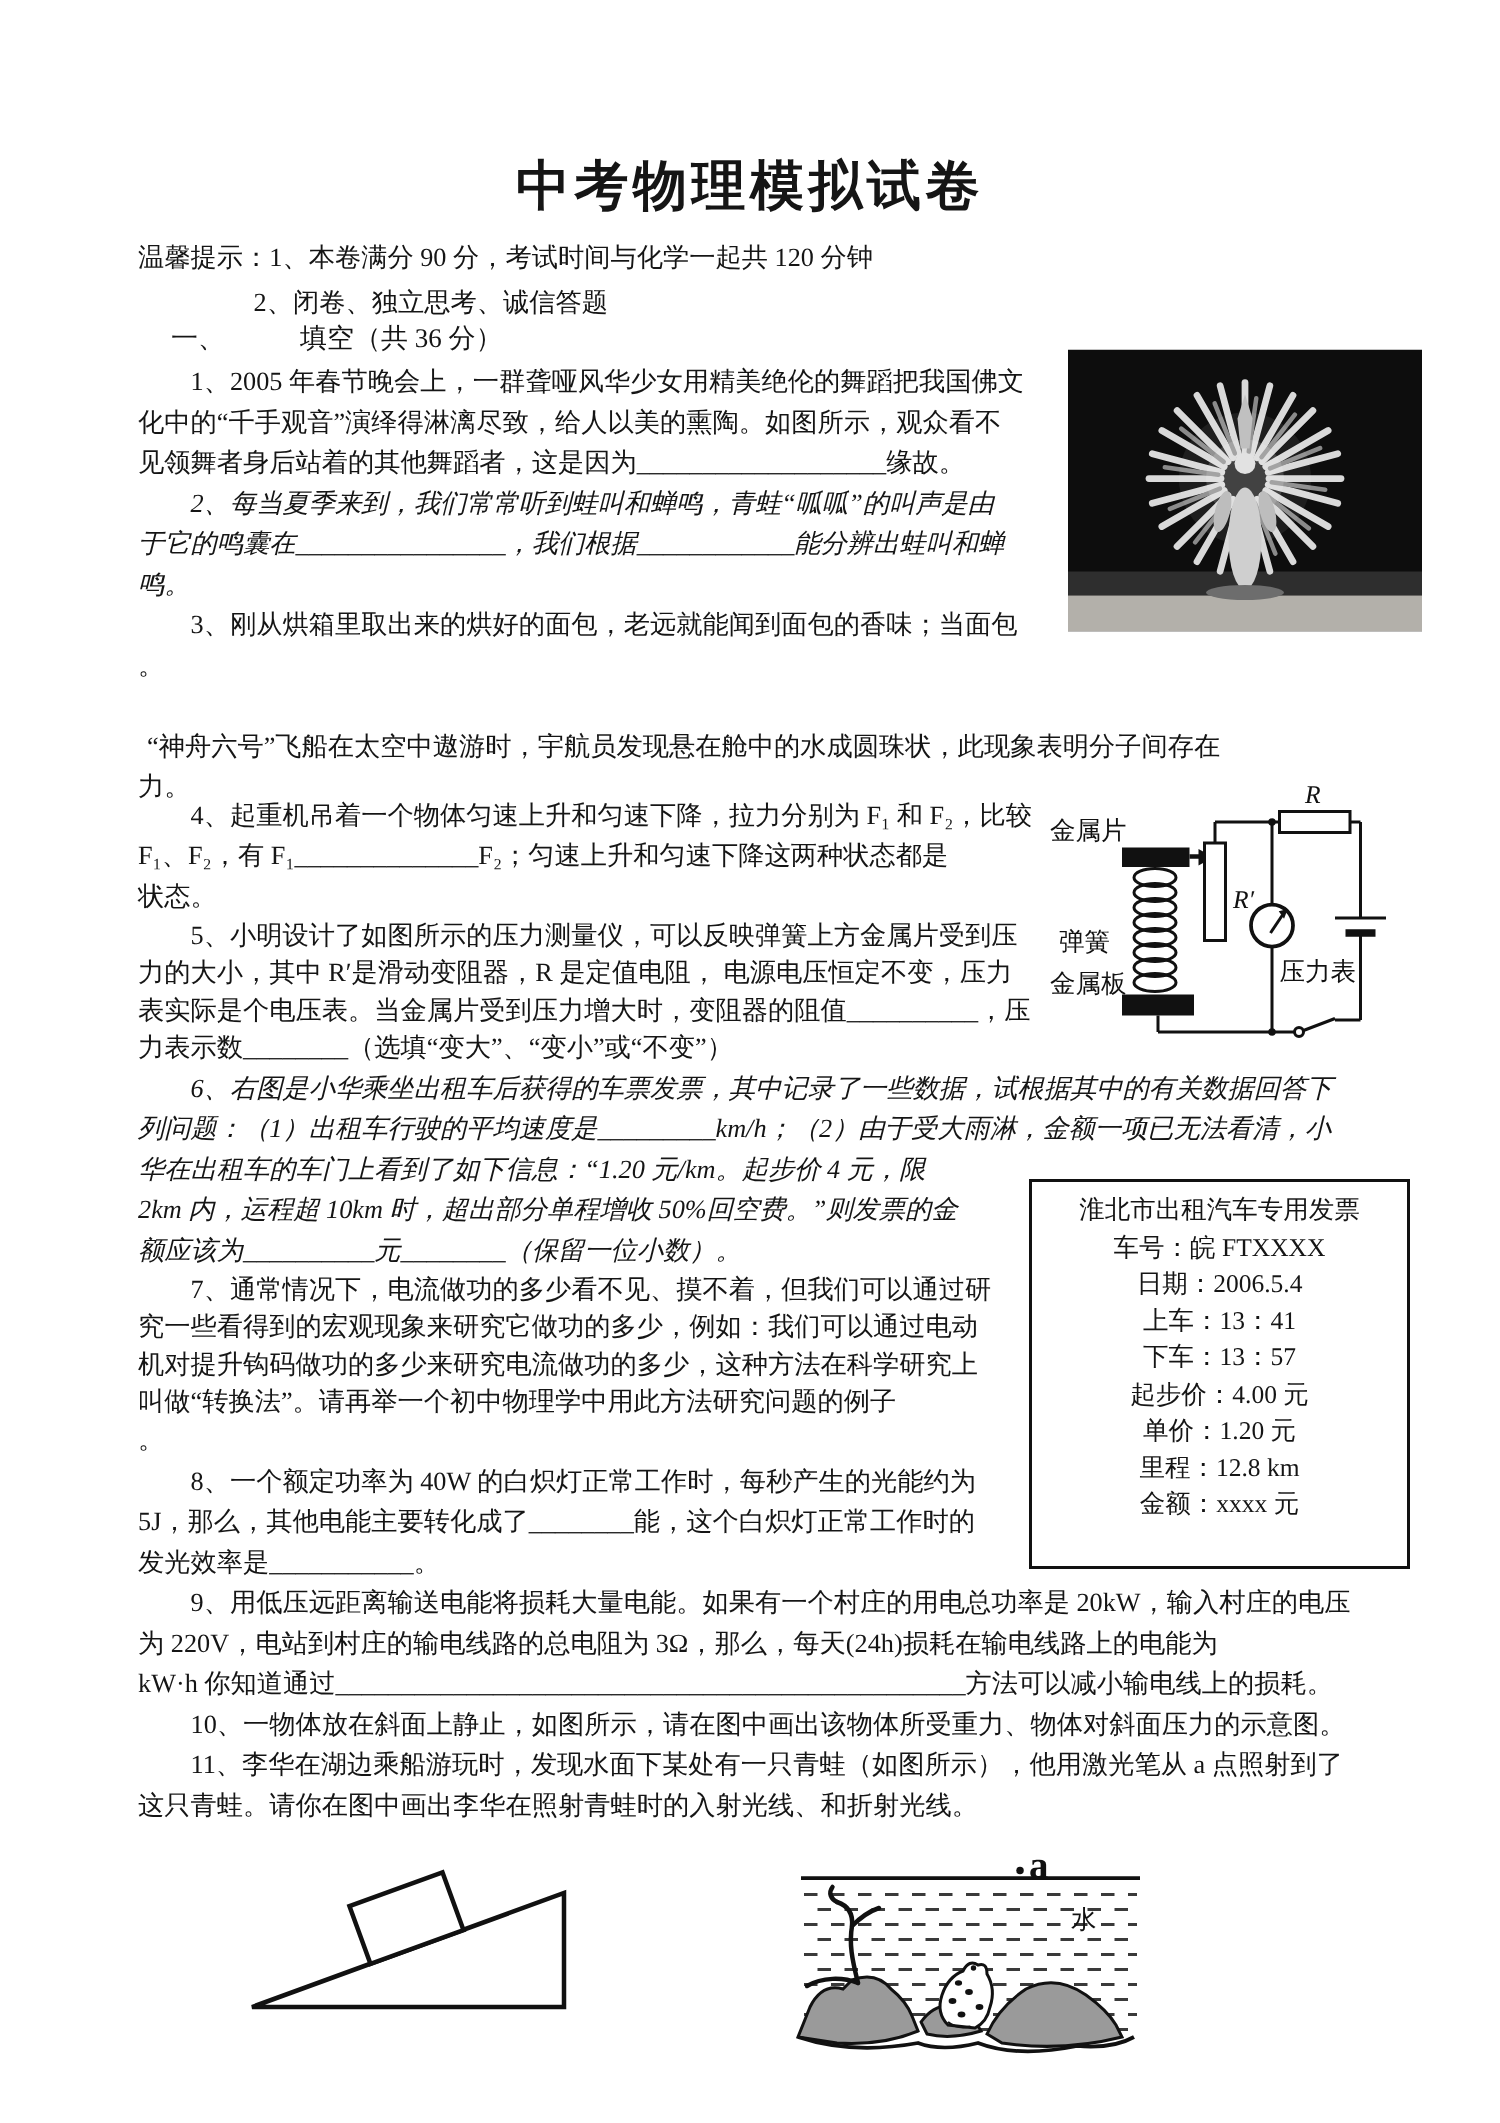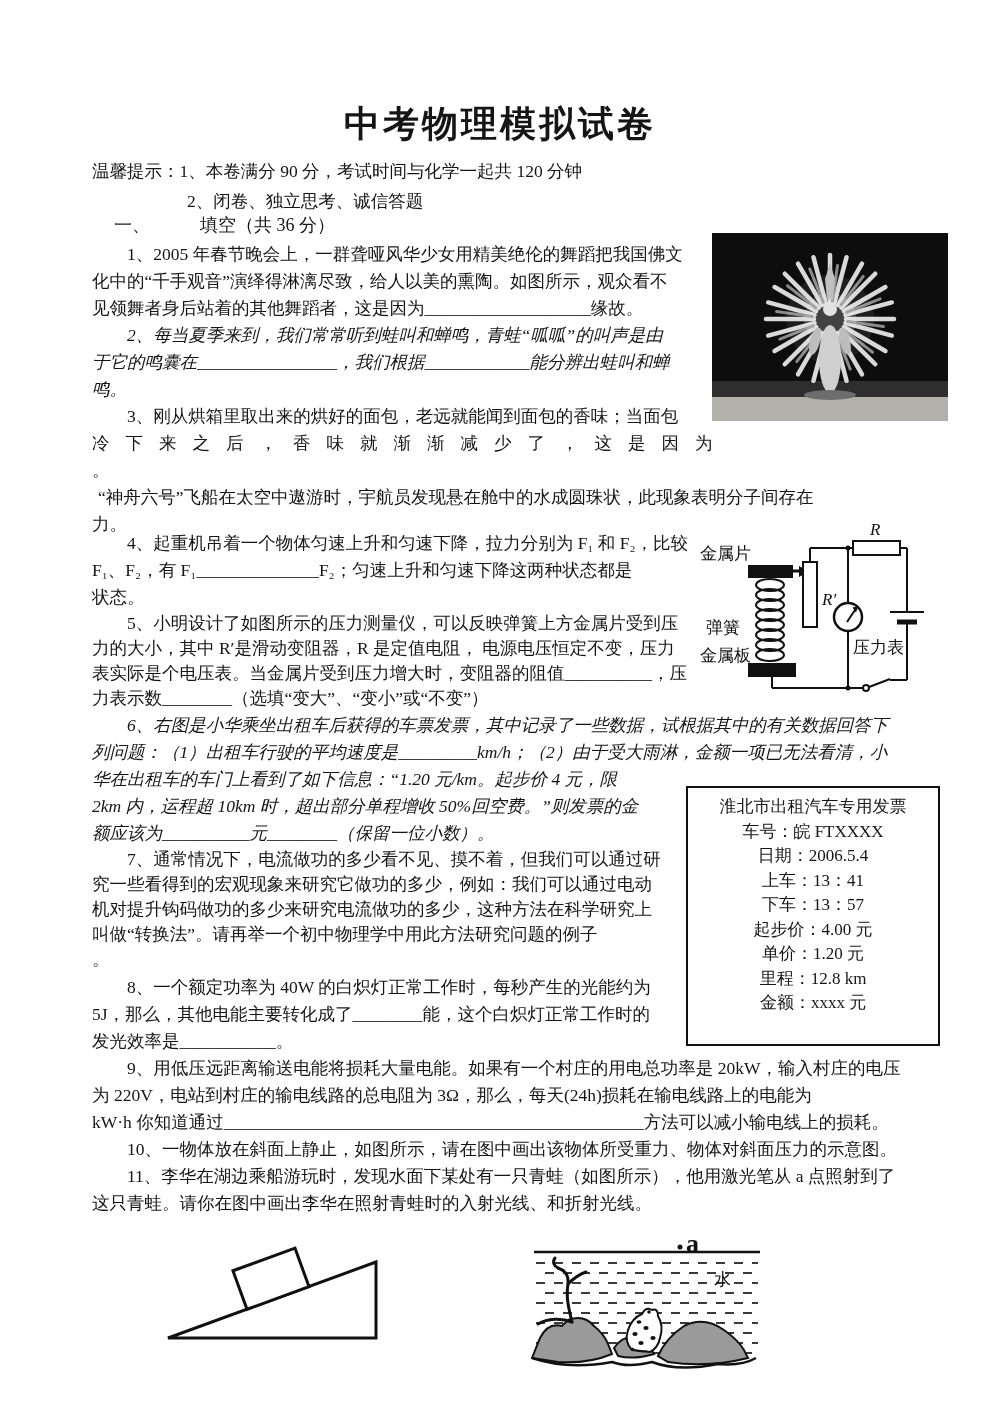--- a/index.html
+++ b/index.html
@@ -6,21 +6,21 @@
   .page{
     position:relative;width:1000px;height:1415px;background:#ffffff;
     font-family:"Liberation Serif","DejaVu Serif",serif;color:#151515;overflow:hidden;
   }
   .title{
     position:absolute;top:100px;left:0;width:1000px;text-align:center;
     font-family:"Liberation Sans","DejaVu Sans",sans-serif;
     font-size:36px;font-weight:bold;letter-spacing:3px;
   }
   .hint1{position:absolute;left:92px;top:158px;font-size:17.5px;}
-  .hint2{position:absolute;left:187px;top:188px;font-size:17.5px;text-align:center;}
+  .hint2{position:absolute;left:169px;top:188px;font-size:17.5px;text-align:center;}
   .section-line{position:absolute;left:114px;top:213px;font-size:18px;}
   .section-line .gap{display:inline-block;width:50px;}
   .q{position:absolute;left:92px;}
   .line{font-size:17.5px;line-height:27px;white-space:nowrap;}
   .tight .line{line-height:25px;}
   .ind{padding-left:35px;}
   .ind-sm{padding-left:6px;}
   .spread{letter-spacing:16px;}
   .fig{position:absolute;}
   .receipt{
@@ -51,21 +51,20 @@
   </div>
 
   <div class="q" style="top:322px;font-style:italic;">
     <div class="line ind">2、每当夏季来到，我们常常听到蛙叫和蝉鸣，青蛙“呱呱”的叫声是由</div>
     <div class="line">于它的鸣囊在________________，我们根据____________能分辨出蛙叫和蝉</div>
     <div class="line">鸣。</div>
   </div>
 
   <div class="q" style="top:403px;">
     <div class="line ind">3、刚从烘箱里取出来的烘好的面包，老远就能闻到面包的香味；当面包</div>
-    <div class="line spread">冷下来之后，香味就渐渐减少了，这是因为</div>
     <div class="line">。</div>
   </div>
 
   <div class="q" style="top:484px;">
     <div class="line ind-sm">“神舟六号”飞船在太空中遨游时，宇航员发现悬在舱中的水成圆珠状，此现象表明分子间存在</div>
     <div class="line">力。</div>
   </div>
 
   <div class="q" style="top:530px;">
     <div class="line ind">4、起重机吊着一个物体匀速上升和匀速下降，拉力分别为 F₁ 和 F₂，比较</div>

